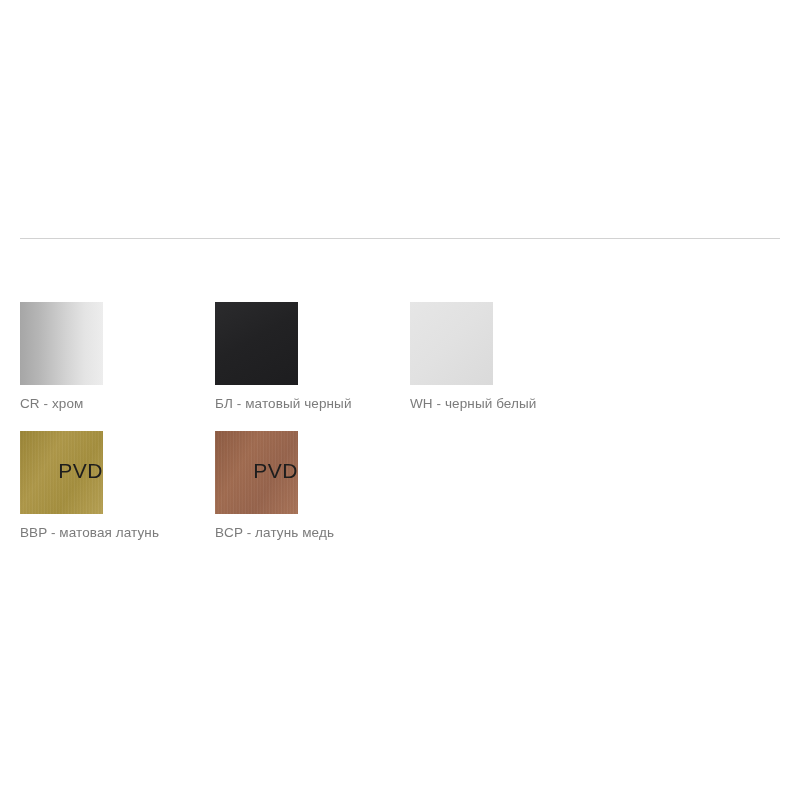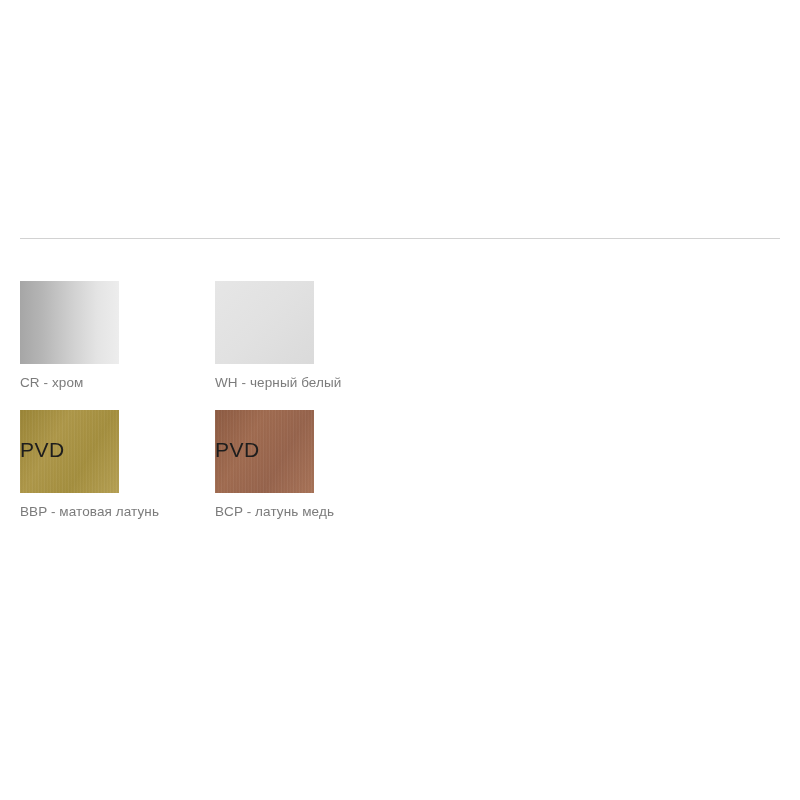--- a/index.html
+++ b/index.html
@@ -54,26 +54,27 @@
     display: flex;
     flex-direction: column;
     align-items: flex-start;
   }
   .swatch-item.empty {
     visibility: hidden;
   }
 
   .swatch-chip {
     position: relative;
-    width: 99px;
+    width: 83px;
     height: 83px;
     overflow: hidden;
     display: flex;
     align-items: center;
-    justify-content: flex-start;
+    justify-content: flex-end;
+    margin-top: 21px;
   }
 
   .swatch-label {
     margin-top: 11px;
     font-size: 13.5px;
     line-height: 16px;
     color: #7b7b7b;
     white-space: nowrap;
     letter-spacing: 0.1px;
   }
@@ -137,20 +138,26 @@
     <div class="swatch-row">
 
       <div class="swatch-item">
         <div class="swatch-chip">
           <div class="sheen" style="background:linear-gradient(to right,#a6a6a6 0%,#b5b5b5 22%,#d2d2d2 55%,#e4e4e4 78%,#ededed 100%);"></div>
         </div>
         <div class="swatch-label">CR - хром</div>
       </div>
 
 
+      <div class="swatch-item">
+        <div class="swatch-chip">
+          <div class="sheen" style="background:linear-gradient(150deg,#2b2b2d 0%,#222224 45%,#1d1d1f 100%);"></div>
+        </div>
+        <div class="swatch-label">БЛ - матовый черный</div>
+      </div>
 
       <div class="swatch-item">
         <div class="swatch-chip">
           <div class="sheen" style="background:linear-gradient(135deg,#e6e6e6 0%,#e1e1e1 50%,#dadada 100%);"></div>
         </div>
         <div class="swatch-label">WH - черный белый</div>
       </div>
 
     </div>
 

